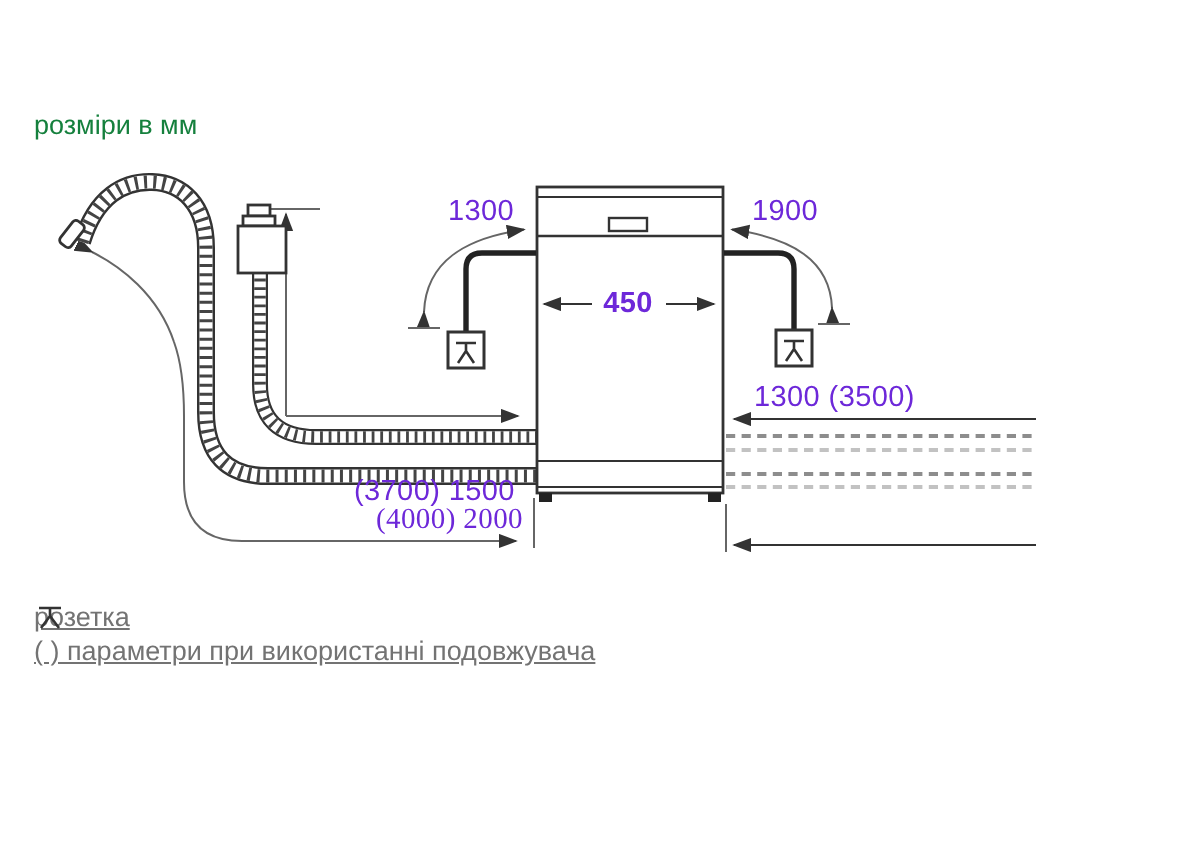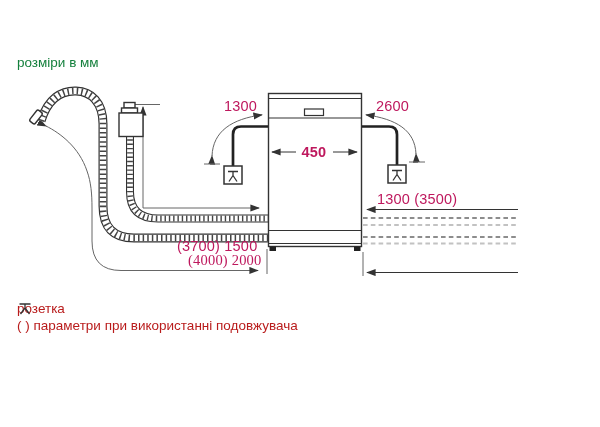--- a/index.html
+++ b/index.html
@@ -2,32 +2,32 @@
 <html><head>
 <meta charset="utf-8">
 <style>
   html,body{margin:0;padding:0;background:#fff;}
   .stage{
     position:relative;width:600px;height:427px;background:#ffffff;
     font-family:"Liberation Sans",sans-serif;color:#333;overflow:hidden;
   }
   .stage svg{position:absolute;left:0;top:0;}
   .lbl{
-    position:absolute;font-size:14.5px;color:#be185d;white-space:nowrap;
+    position:absolute;font-size:14.5px;color:#6d28d9;white-space:nowrap;
     letter-spacing:.2px;line-height:1;
   }
   .title{position:absolute;left:17px;top:55px;font-size:13.5px;color:#15803d;}
   .lbl-1300{left:224px;top:99px;}
   .lbl-1600{left:376px;top:99px;}
   .lbl-450{left:283px;top:145px;width:62px;text-align:center;font-weight:bold;}
   .lbl-3700{left:177px;top:192px;margin-top:47px;}
   .lbl-4000{left:188px;top:253px;font-family:Liberation Serif, serif;}
   .lbl-1300-3500{left:377px;top:192px;text-align:center;}
   .lbl-1600-3600{left:377px;top:255px;}
-  .legend{position:absolute;left:17px;top:300px;font-size:13.5px;color:#b91c1c;}
+  .legend{position:absolute;left:17px;top:300px;font-size:13.5px;color:#737373;text-decoration:underline;}
   .legend-row{display:flex;align-items:flex-start;line-height:17px;}
   .legend-icon{width:16px;height:15px;margin-right:3px;margin-top:1px;}
 </style>
 </head>
 <body>
 
 <div class="stage">
 
   <svg width="600" height="427" viewBox="0 0 600 427">
     <defs>
@@ -117,21 +117,21 @@
     </g>
     <g stroke="#333" stroke-width="1" fill="none">
       <path d="M 518,272.5 L 367,272.5" marker-end="url(#arr)"></path>
       <line x1="363" y1="252" x2="363" y2="276" stroke="#666"></line>
     </g>
   </svg>
 
   <div class="title">розміри в мм</div>
 
   <span class="lbl lbl-1300">1300</span>
-  <span class="lbl lbl-1600">2600</span>
+  <span class="lbl lbl-1600">1900</span>
   <span class="lbl lbl-450">450</span>
   <span class="lbl lbl-3700">(3700) 1500</span>
   <span class="lbl lbl-4000">(4000) 2000</span>
   <span class="lbl lbl-1300-3500">1300 (3500)</span>
 
   <div class="legend">
     <div class="legend-row">
       <svg class="legend-icon" viewBox="0 0 16 15">
         <path d="M 2.5,3 L 13.5,3 M 8,3 L 8,7 M 8,7 L 3.5,13 M 8,7 L 12.5,13" stroke="#333" stroke-width="1.3" fill="none"></path>
       </svg>

